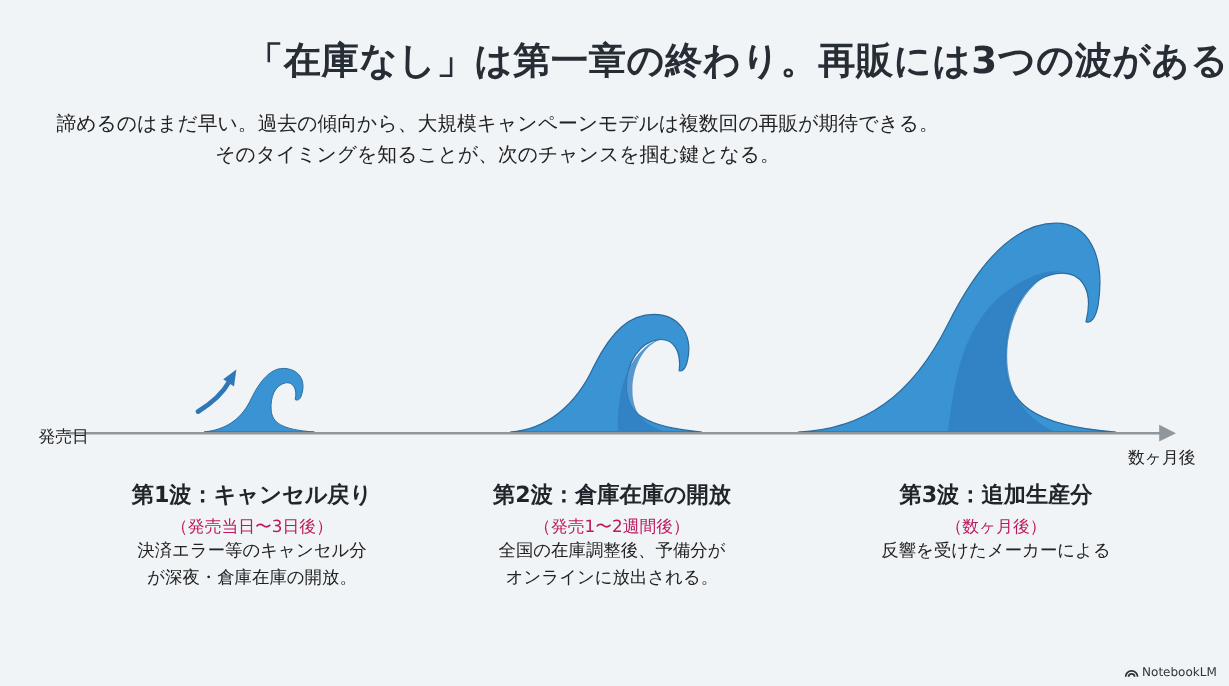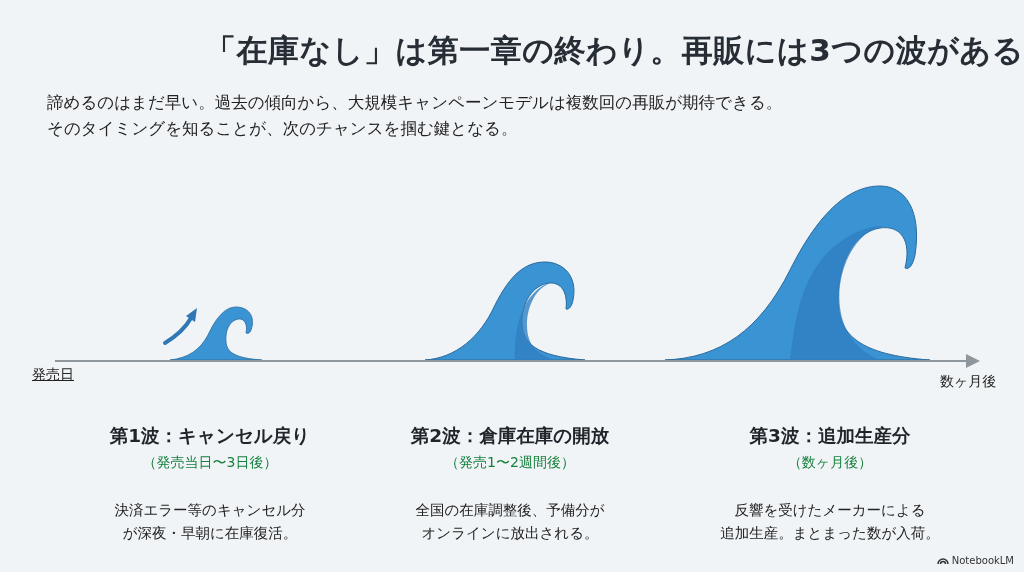--- a/index.html
+++ b/index.html
@@ -12,29 +12,29 @@
   }
   .title {
     position:absolute; left:0; right:0; top:30px;
     text-align:right; font-size:31px; font-weight:bold; letter-spacing:0.5px;
     color:#262d35;
   }
   .subtitle {
     position:absolute; left:47px; top:90px;
     font-size:16.5px; line-height:26px; color:#222;
   }
-  .subtitle div { white-space:nowrap; }
+  .subtitle div { white-space:nowrap;text-align:center; }
   svg.waves { position:absolute; left:0; top:0; }
   .axis-label { position:absolute; font-size:14px; color:#222; }
   .wave-block {
     position:absolute; width:300px; text-align:center;
   }
-  .wave-title { font-size:18.5px; font-weight:bold; color:#1f252b;margin-top:24px; }
-  .wave-period { font-size:14px; margin-top:6px; color:#15803d;text-align:center; }
-  .wave-desc { font-size:14.5px; line-height:23px; margin-top:28px; color:#222;font-family:Liberation Mono, monospace; }
+  .wave-title { font-size:18.5px; font-weight:bold; color:#1f252b; }
+  .wave-period { font-size:14px; margin-top:6px; color:#be185d;text-align:center; }
+  .wave-desc { font-size:14.5px; line-height:23px; margin-top:0; color:#222; }
   .logo {
     position:absolute; right:10px; bottom:6px;
     font-size:10px; color:#333; display:flex; align-items:center; gap:3px;
   }
 </style>
 </head>
 <body>
 
 <div class="title">「在庫なし」は第一章の終わり。再販には3つの波がある</div>
 
@@ -63,47 +63,46 @@
     <path d="M165,343 C178,335 186,327 191,318" fill="none" stroke="#2f78b5" stroke-width="4" stroke-linecap="round"></path>
     <path d="M186,316 L197,308 L195,322 Z" fill="#2f78b5"></path>
   </g>
 
   <g>
     <line x1="55" y1="361" x2="968" y2="361" stroke="#8f969c" stroke-width="2"></line>
     <path d="M966,354 L980,361 L966,368 Z" fill="#8f969c"></path>
   </g>
 </svg>
 
-<div class="axis-label" style="left:32px; top:366px;text-decoration:underline;">発売日</div>
+<div class="axis-label" style="left:32px; top:355px;">発売日</div>
 <div class="axis-label" style="left:940px; top:373px;text-align:center;">数ヶ月後</div>
 
 <div class="wave-block" style="left:60px; top:399px;">
   <div class="wave-title">第1波：キャンセル戻り</div>
   <div class="wave-period">（発売当日〜3日後）</div>
   <div class="wave-desc">
     <div>決済エラー等のキャンセル分</div>
-    <div>が深夜・早朝に在庫復活。</div>
+    <div>が深夜・倉庫在庫の開放。</div>
   </div>
 </div>
 
 <div class="wave-block" style="left:360px; top:399px;">
   <div class="wave-title">第2波：倉庫在庫の開放</div>
   <div class="wave-period">（発売1〜2週間後）</div>
   <div class="wave-desc">
     <div>全国の在庫調整後、予備分が</div>
     <div>オンラインに放出される。</div>
   </div>
 </div>
 
 <div class="wave-block" style="left:680px; top:399px;">
   <div class="wave-title">第3波：追加生産分</div>
   <div class="wave-period">（数ヶ月後）</div>
   <div class="wave-desc">
     <div>反響を受けたメーカーによる</div>
-    <div>追加生産。まとまった数が入荷。</div>
   </div>
 </div>
 
 <div class="logo">
   <svg width="12" height="9">
     <path d="M1,8 A5,5 0 0 1 11,8" fill="none" stroke="#333" stroke-width="1.5"></path>
     <path d="M3.5,8 A2.5,2.5 0 0 1 8.5,8" fill="none" stroke="#333" stroke-width="1.5"></path>
   </svg>
   <span>NotebookLM</span>
 </div>

